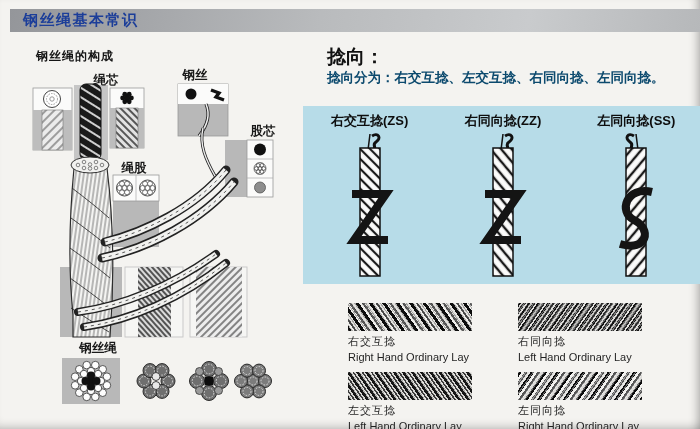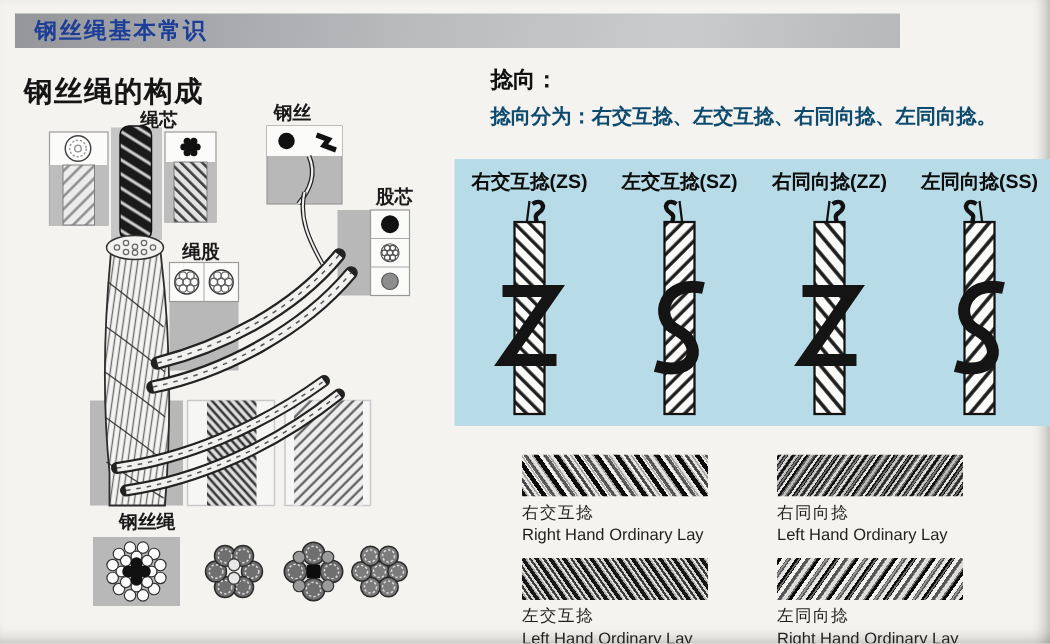--- a/index.html
+++ b/index.html
@@ -3,29 +3,29 @@
 <meta charset="utf-8">
 <style>
   html,body{margin:0;padding:0;background:#e8e7e4;}
   .page{
     position:relative;width:700px;height:429px;overflow:hidden;
     background:#f4f3f0;
     font-family:"Liberation Sans","DejaVu Sans",sans-serif;
     box-shadow:inset -9px 0 10px -7px rgba(0,0,0,.30), inset 0 -9px 10px -7px rgba(0,0,0,.22);
   }
   .header-bar{
-    position:absolute;left:10px;top:9px;width:590px;height:23px;
+    position:absolute;left:10px;top:9px;width:690px;height:23px;
     background:linear-gradient(100deg,#94969a 0%,#b9bbbd 45%,#c9cbcd 75%,#b6b8ba 100%);
     display:flex;align-items:center;padding-left:13px;box-sizing:border-box;
   }
   .header-title{font-size:15px;font-weight:bold;color:#1c3e99;letter-spacing:1.5px;}
-  .comp-title{position:absolute;left:16px;top:48px;font-size:19px;font-weight:bold;color:#151515;letter-spacing:1px;}
+  .comp-title{position:absolute;left:36px;top:48px;font-size:12px;font-weight:bold;color:#151515;letter-spacing:1px;}
   .comp-svg{position:absolute;left:10px;top:60px;}
   .comp-svg text{font-family:"Liberation Sans","DejaVu Sans",sans-serif;font-size:12.5px;font-weight:bold;fill:#1a1a1a;}
-  .lay-title{position:absolute;left:327px;top:44px;font-size:15px;font-weight:bold;color:#111;}
+  .lay-title{position:absolute;left:327px;top:44px;font-size:19px;font-weight:bold;color:#111;}
   .lay-desc{position:absolute;left:327px;top:69px;font-size:13.5px;font-weight:bold;color:#0c4a6e;}
   .lay-panel{
     position:absolute;left:303px;top:106px;width:400px;height:178px;
     background:#b7dce8;display:flex;box-sizing:border-box;padding-top:6px;
   }
   .lay-col{flex:1;display:flex;flex-direction:column;align-items:center;}
   .lay-col-header{font-size:13px;font-weight:bold;color:#0d0d0d;white-space:nowrap;}
   .lay-col svg{margin-top:2px;}
   .samples{
     position:absolute;left:348px;top:303px;
@@ -338,35 +338,20 @@
               <line x1="0" y1="2" x2="7" y2="2" stroke="#1a1a1a" stroke-width="2.2"></line>
             </pattern>
           </defs>
         <path d="M26,4 c6,-4 10,2 4,6 c-5,3 2,6 -3,10" stroke="#111" stroke-width="3" fill="none"></path>
         <line x1="24" y1="2" x2="22" y2="18" stroke="#111" stroke-width="1.5"></line>
         <rect x="14" y="16" width="20" height="128" fill="url(#hz0)" stroke="#111" stroke-width="1.5"></rect>
         <path d="M6,62 H40 L8,108 H42" stroke="#141414" stroke-width="8" fill="none"></path>
       </svg>
     </div>
     <div class="lay-col">
-      <div class="lay-col-header">左交互捻(SZ)</div>
-      <svg width="48" height="148" viewBox="0 0 48 148">
-        <defs>
-            <pattern id="hs1" width="7" height="7" patternUnits="userSpaceOnUse" patternTransform="rotate(-45)">
-          <rect width="7" height="7" fill="#fbfbfa"></rect>
-              <line x1="0" y1="2" x2="7" y2="2" stroke="#1a1a1a" stroke-width="2.2"></line>
-            </pattern>
-          </defs>
-        <path d="M22,4 c-6,-4 -10,2 -4,6 c5,3 -2,6 3,10" stroke="#111" stroke-width="3" fill="none"></path>
-        <line x1="24" y1="2" x2="26" y2="18" stroke="#111" stroke-width="1.5"></line>
-        <rect x="14" y="16" width="20" height="128" fill="url(#hs1)" stroke="#111" stroke-width="1.5"></rect>
-        <path d="M40,60 C14,54 6,80 22,88 C40,97 36,120 8,112" stroke="#141414" stroke-width="8" fill="none"></path>
-      </svg>
-    </div>
-    <div class="lay-col">
       <div class="lay-col-header">右同向捻(ZZ)</div>
       <svg width="48" height="148" viewBox="0 0 48 148">
         <defs>
             <pattern id="hz2" width="8" height="8" patternUnits="userSpaceOnUse" patternTransform="rotate(50)">
           <rect width="8" height="8" fill="#fbfbfa"></rect>
               <line x1="0" y1="2" x2="8" y2="2" stroke="#1a1a1a" stroke-width="2.4"></line>
             </pattern>
           </defs>
         <path d="M26,4 c6,-4 10,2 4,6 c-5,3 2,6 -3,10" stroke="#111" stroke-width="3" fill="none"></path>
         <line x1="24" y1="2" x2="22" y2="18" stroke="#111" stroke-width="1.5"></line>

